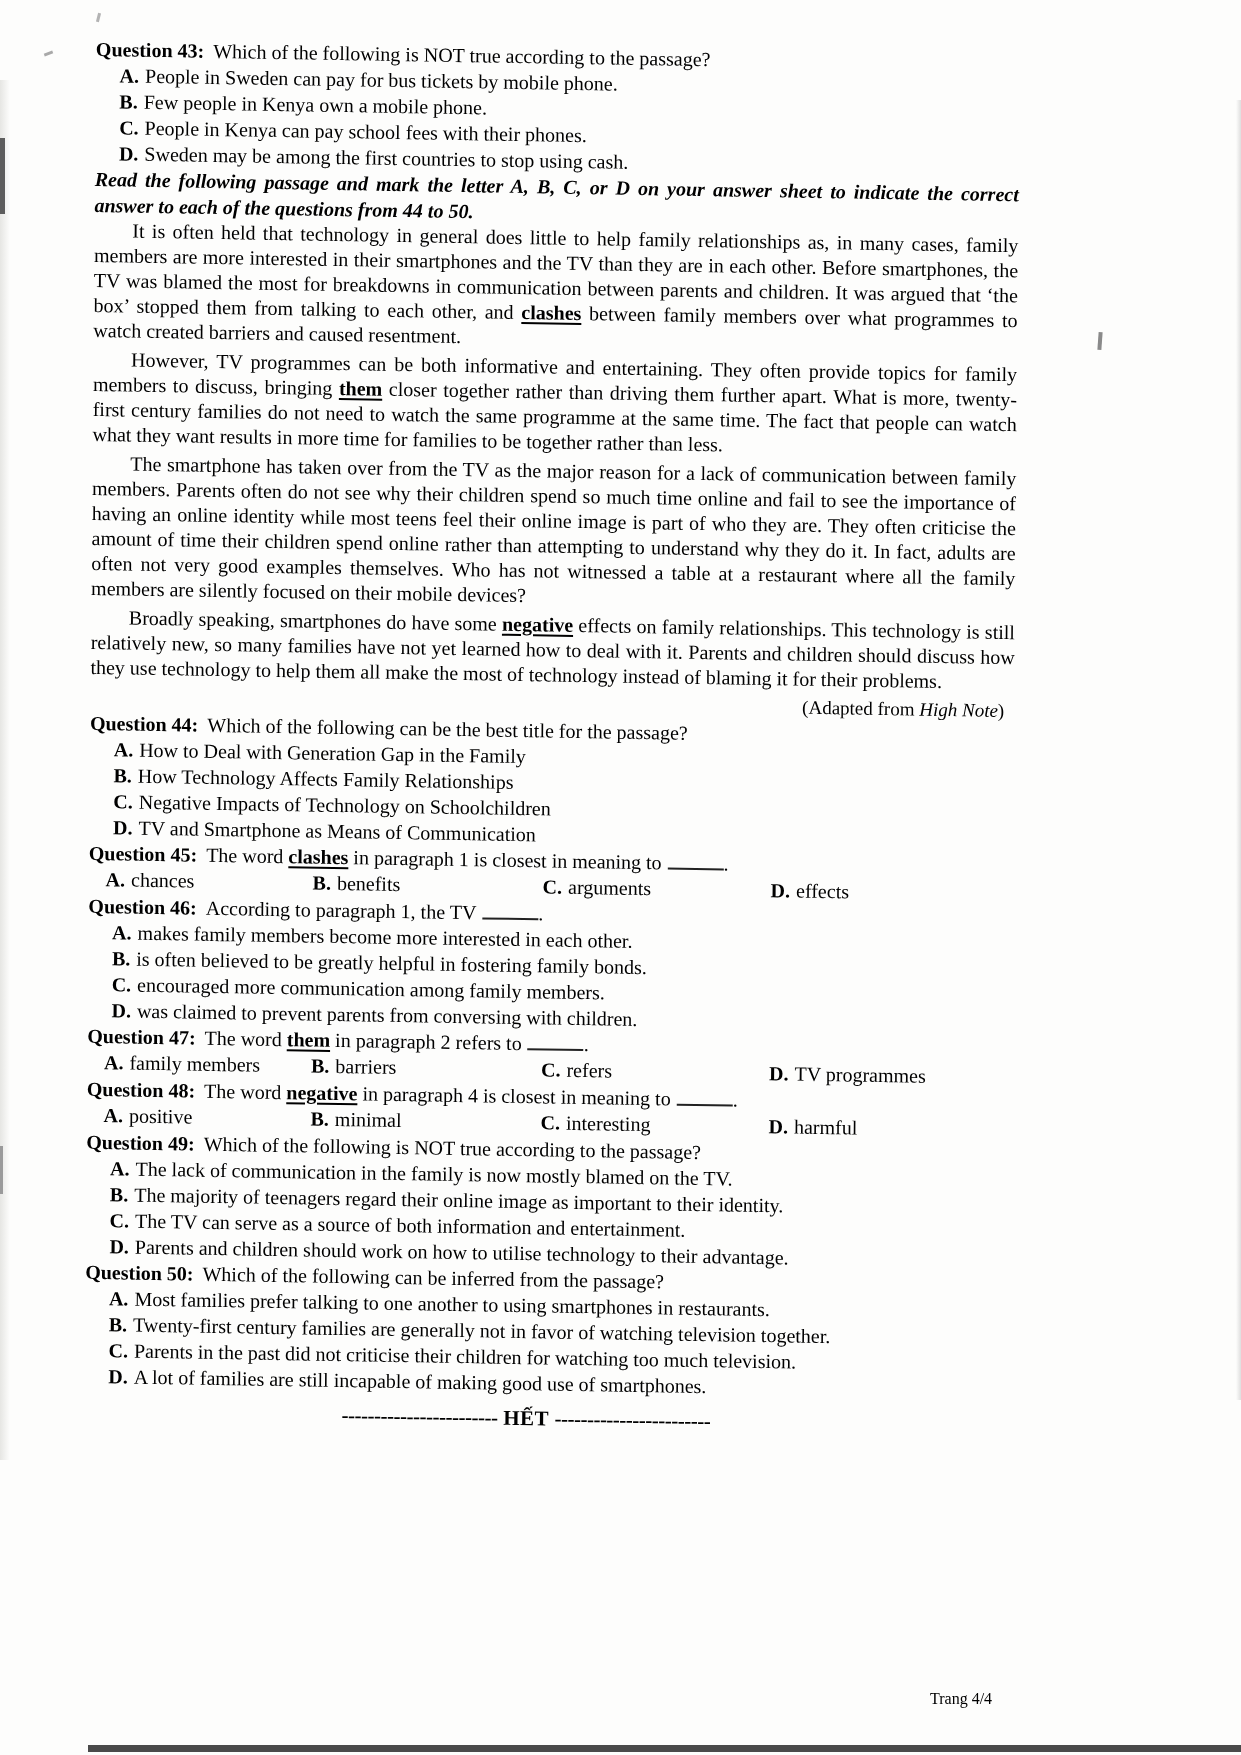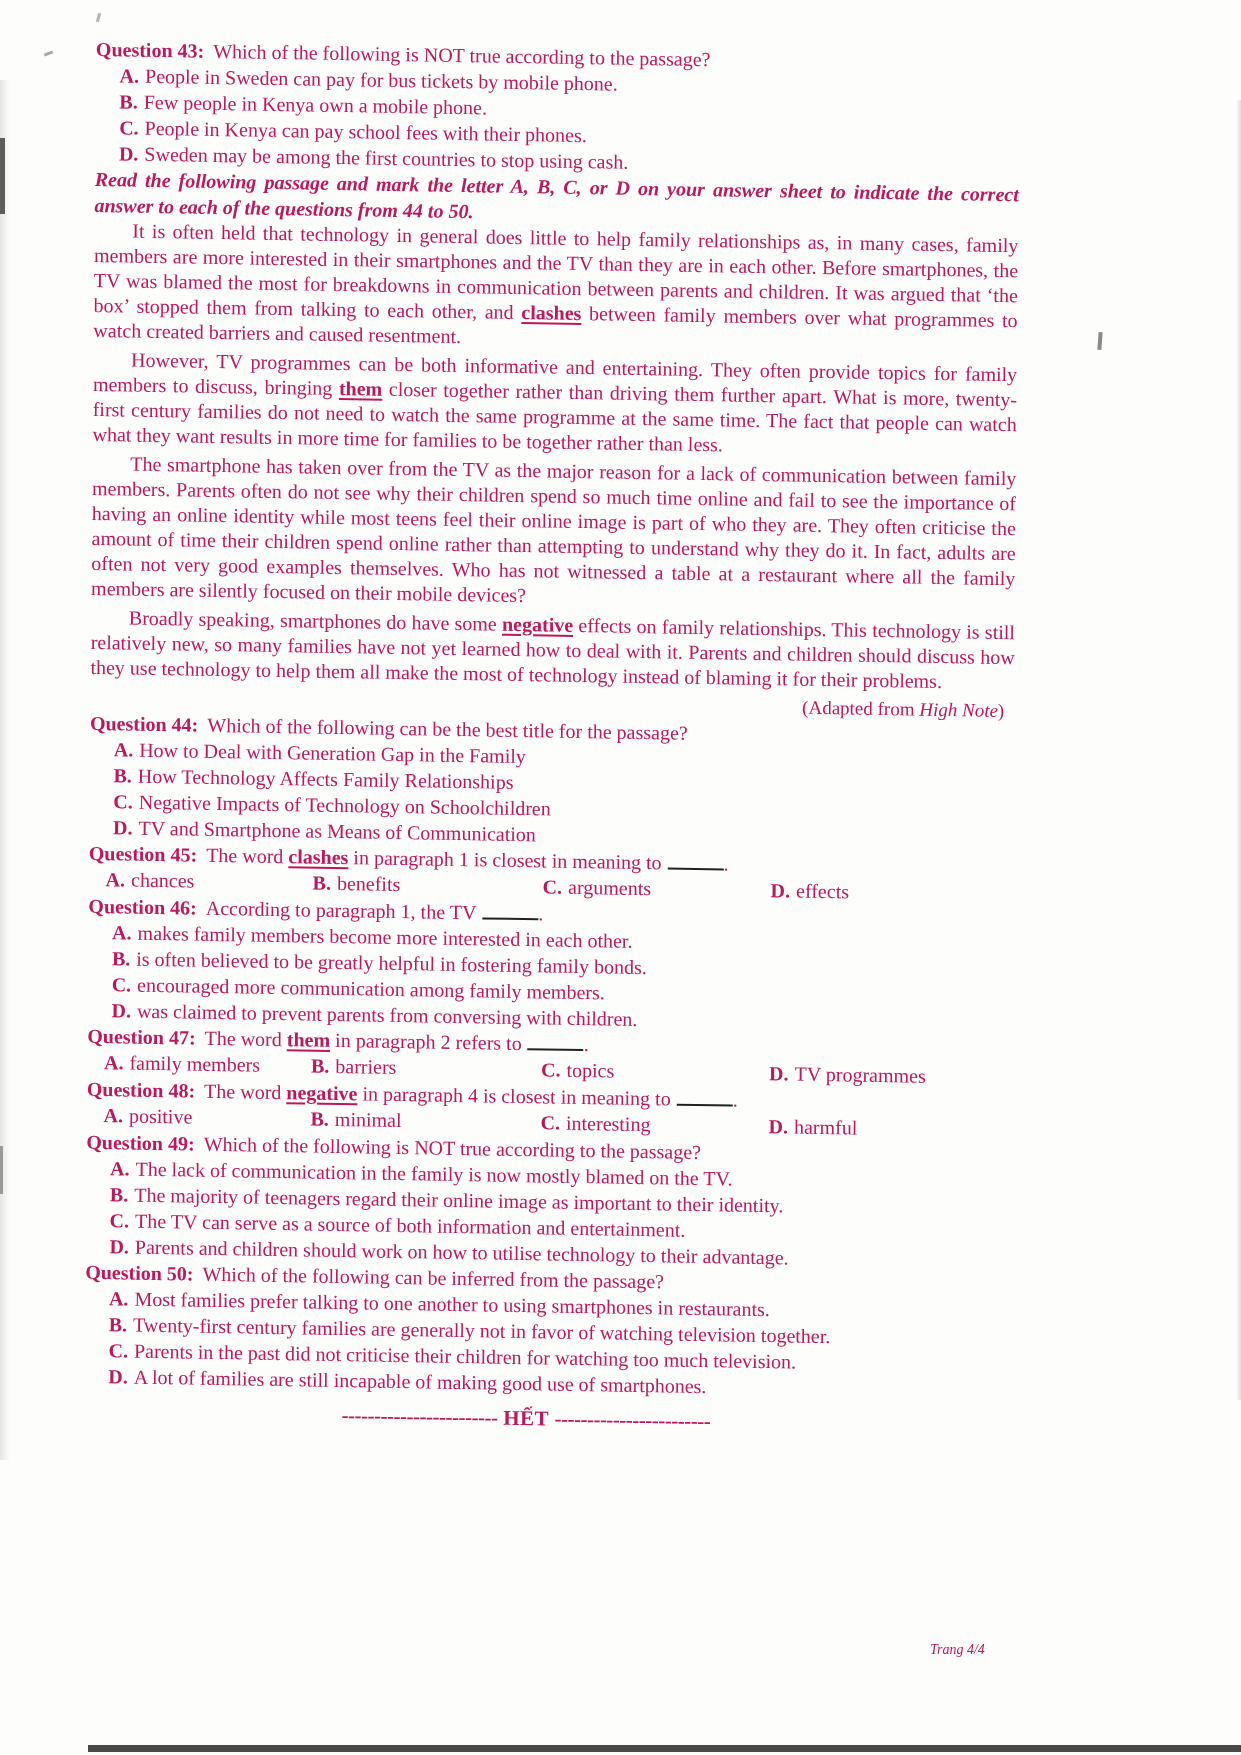--- a/index.html
+++ b/index.html
@@ -1,21 +1,21 @@
 <!DOCTYPE html>
 <html><head>
 <meta charset="utf-8">
 <style>
   * { margin:0; padding:0; box-sizing:border-box; }
   html,body { background:#ffffff; }
   .page {
     position:relative; width:1241px; height:1755px;
     background:#fdfdfc; overflow:hidden;
     font-family:"Liberation Serif","DejaVu Serif",serif;
-    color:#be185d;
+    color:#000000;
   }
   .content {
     position:absolute; left:96px; top:36px; width:924px;
     transform: skewY(0.95deg) skewX(-0.5deg);
     transform-origin:0 0;
     font-size:20px;
   }
   .q-block { margin:0; }
   .q-line { font-size:20px; line-height:26px; }
   .q-label { font-weight:bold; margin-right:9px; }
@@ -43,21 +43,21 @@
   .blank {
     display:inline-block; width:56px; height:14px;
     border-bottom:2px solid #222; margin-left:6px;
   }
   .end-line {
     text-align:center; font-weight:bold; font-size:21px;
     margin-top:10px; padding-right:40px; letter-spacing:0.5px;
   }
   .end-line .dashes { letter-spacing:-0.5px; }
   .footer {
-    position:absolute; left:930px; top:1642px; font-size:14px;font-style:italic;
+    position:absolute; left:930px; top:1690px; font-size:16px;
   }
   
   .left-edge { position:absolute; left:0; top:80px; height:1380px; width:10px;
     background:linear-gradient(to right,#e6e6e3,rgba(255,255,255,0)); }
   .right-edge { position:absolute; right:0; top:100px; height:1300px; width:5px;
     background:linear-gradient(to left,#dedede,rgba(255,255,255,0)); }
   .art-tick1 { position:absolute; left:0; top:138px; width:5px; height:76px; background:#5d5d5d; }
   .art-tick2 { position:absolute; left:0; top:1146px; width:3px; height:48px; background:#9a9a9a; }
   .art-right-mark { position:absolute; left:1098px; top:332px; width:4px; height:18px; background:#8a8a8a; transform:rotate(4deg); }
   .speck1 { position:absolute; left:44px; top:52px; width:9px; height:3px; background:#a9a9a9; transform:rotate(-20deg); }
@@ -131,21 +131,21 @@
       <div class="opt"><span class="opt-letter">D.</span><span>was claimed to prevent parents from conversing with children.</span></div>
     </div>
 
     <div class="q-block">
       <div class="q-line">
         <span class="q-label">Question 47:</span><span><span>The word </span><span class="uword">them</span><span> in paragraph 2 refers to</span><span class="blank"></span><span>.</span></span>
       </div>
       <div class="opt-row">
         <div class="col-a"><span class="opt-letter">A.</span><span>family members</span></div>
         <div class="col-b"><span class="opt-letter">B.</span><span>barriers</span></div>
-        <div class="col-c"><span class="opt-letter">C.</span><span>topics</span></div>
+        <div class="col-c"><span class="opt-letter">C.</span><span>refers</span></div>
         <div class="col-d"><span class="opt-letter">D.</span><span>TV programmes</span></div>
       </div>
     </div>
 
     <div class="q-block">
       <div class="q-line">
         <span class="q-label">Question 48:</span><span><span>The word </span><span class="uword">negative</span><span> in paragraph 4 is closest in meaning to</span><span class="blank"></span><span>.</span></span>
       </div>
       <div class="opt-row">
         <div class="col-a"><span class="opt-letter">A.</span><span>positive</span></div>

